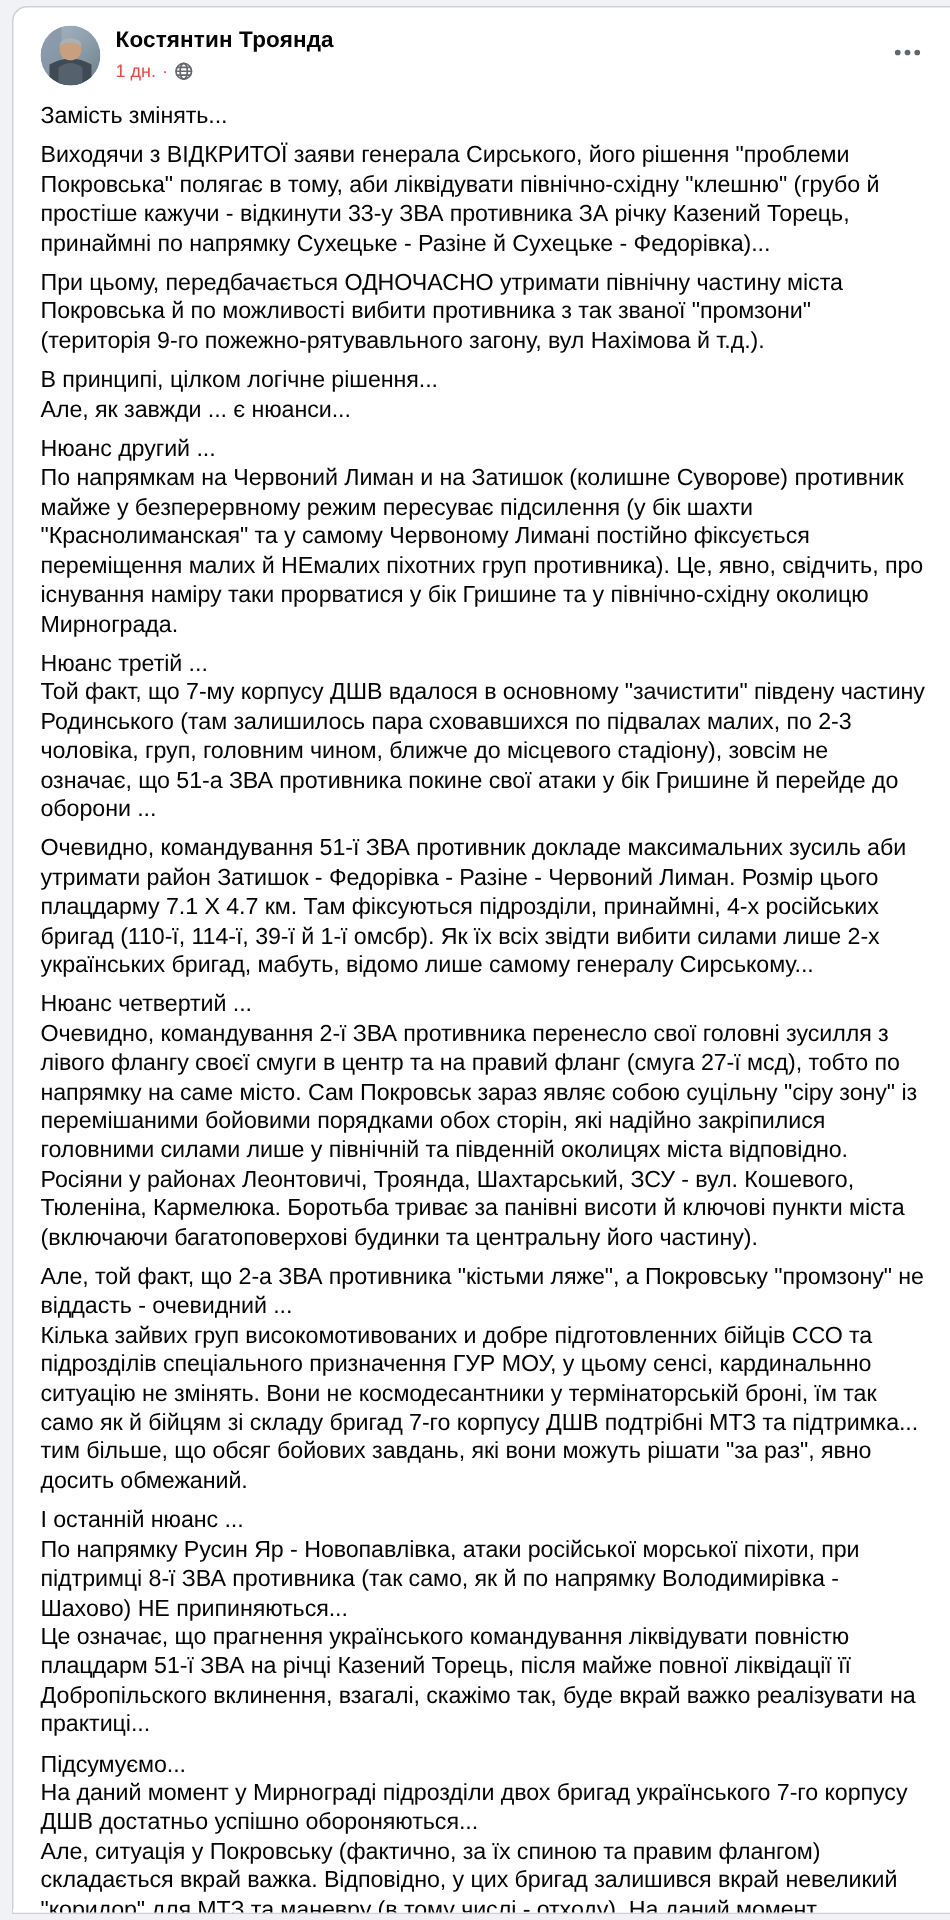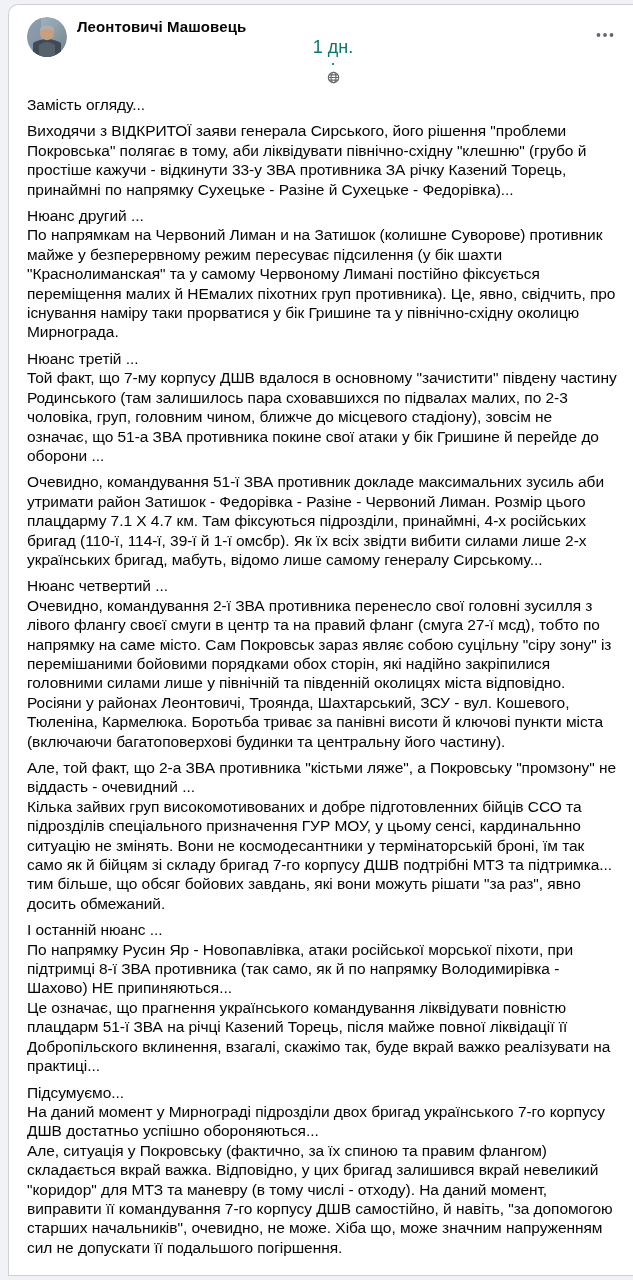--- a/index.html
+++ b/index.html
@@ -32,21 +32,21 @@
     box-shadow: inset 0 0 0 1px rgba(0,0,0,.08);
   }
   .header-text { margin-left: 10px; flex: 1 1 auto; }
   .author-name {
     font-size: 15px; font-weight: 700; color: #050505;
     line-height: 20px; letter-spacing: .1px;
   }
   .meta-row {
     display: flex; align-items: center;
     margin-top: 2px;
-    font-size: 18px; color: #0f766e; line-height: 16px; flex-direction: column;
+    font-size: 12px; color: #ef4444; line-height: 16px;
   }
   .meta-sep { margin: 0 4px; }
   .globe-icon svg { display: block; }
   .more-btn {
     width: 32px; height: 32px;
     display: flex; align-items: center; justify-content: center;
     border-radius: 50%;
     cursor: pointer;
     margin-top: 2px;
   }
@@ -83,21 +83,21 @@
           <rect x="0" y="0" width="14" height="40" fill="#7c8da0" opacity="0.55"></rect>
           <path d="M6 26 Q20 18 34 26 L34 40 L6 40 Z" fill="#3f4a55"></path>
           <path d="M12 28 Q20 22 28 28 L28 40 L12 40 Z" fill="#55626e"></path>
           <circle cx="20" cy="16" r="7.2" fill="#c9a07f"></circle>
           <path d="M12.6 14 Q13 8.6 20 8.4 Q27 8.6 27.4 14 Q24 11.4 20 11.4 Q16 11.4 12.6 14 Z" fill="#aab0b5"></path>
         </g>
       </svg>
     </div>
 
     <div class="header-text">
-      <div class="author-name">Леонтовичі Машовець</div>
+      <div class="author-name">Костянтин Троянда</div>
       <div class="meta-row">
         <span>1 дн.</span>
         <span class="meta-sep">·</span>
         <span class="globe-icon">
           <svg width="13" height="13" viewBox="0 0 16 16" fill="none" stroke="#65676b" stroke-width="1.4">
             <circle cx="8" cy="8" r="6.4"></circle>
             <ellipse cx="8" cy="8" rx="3" ry="6.4"></ellipse>
             <path d="M1.8 8 H14.2 M2.6 4.8 H13.4 M2.6 11.2 H13.4"></path>
           </svg>
         </span>
@@ -108,22 +108,24 @@
       <svg width="20" height="20" viewBox="0 0 20 20">
         <circle cx="3.5" cy="10" r="1.9" fill="#606770"></circle>
         <circle cx="10" cy="10" r="1.9" fill="#606770"></circle>
         <circle cx="16.5" cy="10" r="1.9" fill="#606770"></circle>
       </svg>
     </div>
 
   </div>
 
   <div class="post-text">
-      <p>Замість огляду...</p>
+      <p>Замість змінять...</p>
       <p>Виходячи з ВІДКРИТОЇ заяви генерала Сирського, його рішення "проблеми Покровська" полягає  в тому, аби ліквідувати північно-східну "клешню" (грубо й простіше кажучи - відкинути 33-у ЗВА противника ЗА річку Казений Торець, принаймні по напрямку Сухецьке - Разіне й Сухецьке - Федорівка)...</p>
+      <p>При цьому, передбачається ОДНОЧАСНО утримати північну частину міста Покровська й по можливості вибити противника з так званої "промзони" (територія 9-го пожежно-рятувавльного загону, вул Нахімова й т.д.).</p>
+      <p>В принципі, цілком логічне рішення...<br>Але, як завжди ... є нюанси...</p>
       <p>Нюанс другий ...<br>По напрямкам на Червоний Лиман и на Затишок (колишне Суворове) противник майже у безперервному режим пересуває підсилення (у бік шахти "Краснолиманская" та у самому Червоному Лимані постійно фіксується переміщення малих й НЕмалих піхотних груп противника). Це, явно, свідчить, про існування наміру таки прорватися у бік Гришине та у північно-східну околицю Мирнограда.</p>
       <p>Нюанс третій ...<br>Той факт, що 7-му корпусу ДШВ вдалося в основному "зачистити" південу частину Родинського (там залишилось пара сховавшихся по підвалах малих, по 2-3 чоловіка, груп, головним чином, ближче до місцевого стадіону), зовсім не означає, що 51-а ЗВА противника покине свої атаки у бік Гришине й перейде до оборони ...</p>
       <p>Очевидно, командування 51-ї ЗВА противник докладе максимальних зусиль аби утримати район Затишок - Федорівка - Разіне - Червоний Лиман. Розмір цього плацдарму 7.1 Х 4.7 км. Там фіксуються підрозділи, принаймні, 4-х російських бригад (110-ї, 114-ї, 39-ї й 1-ї омсбр). Як їх всіх звідти вибити силами лише 2-х українських бригад, мабуть, відомо лише самому генералу Сирському...</p>
       <p>Нюанс четвертий ...<br>Очевидно, командування 2-ї ЗВА противника перенесло свої головні зусилля з лівого флангу своєї смуги в центр та на правий фланг (смуга 27-ї мсд), тобто по напрямку на саме місто. Сам Покровськ зараз являє собою суцільну "сіру зону" із перемішаними бойовими порядками обох сторін, які надійно закріпилися головними силами лише у північній та південній околицях міста відповідно. Росіяни у районах Леонтовичі, Троянда, Шахтарський, ЗСУ - вул. Кошевого, Тюленіна, Кармелюка. Боротьба триває за панівні висоти й ключові пункти міста (включаючи багатоповерхові будинки та центральну його частину).</p>
       <p>Але, той факт, що 2-а ЗВА противника "кістьми ляже", а Покровську "промзону" не віддасть - очевидний ...<br>Кілька зайвих груп високомотивованих и добре підготовленних бійців ССО та підрозділів спеціального призначення ГУР МОУ, у цьому сенсі, кардинальнно ситуацію не змінять. Вони не космодесантники у термінаторській броні, їм так само як й бійцям зі складу бригад 7-го корпусу ДШВ подтрібні МТЗ та підтримка... тим більше, що обсяг бойових завдань, які вони можуть рішати "за раз", явно досить обмежаний.</p>
       <p>І останній нюанс ...<br>По напрямку Русин Яр - Новопавлівка, атаки російської морської піхоти, при підтримці 8-ї ЗВА противника (так само, як й по напрямку Володимирівка - Шахово) НЕ припиняються...<br>Це означає, що прагнення українського командування ліквідувати повністю плацдарм 51-ї ЗВА на річці Казений Торець, після майже повної ліквідації її Добропільского вклинення, взагалі, скажімо так, буде вкрай важко реалізувати на практиці...</p>
       <p>Підсумуємо...<br>На даний момент у Мирнограді підрозділи двох бригад українського 7-го корпусу ДШВ достатньо успішно обороняються...<br>Але, ситуація у Покровську (фактично, за їх спиною та правим флангом) складається вкрай важка. Відповідно, у цих бригад залишився вкрай невеликий "коридор" для МТЗ та маневру (в тому числі - отходу). На даний момент, виправити її командування 7-го корпусу ДШВ самостійно, й навіть, "за допомогою старших начальників", очевидно, не може. Хіба що, може значним напруженням сил не допускати її подальшого погіршення.</p>
     </div>
 
 </div>

